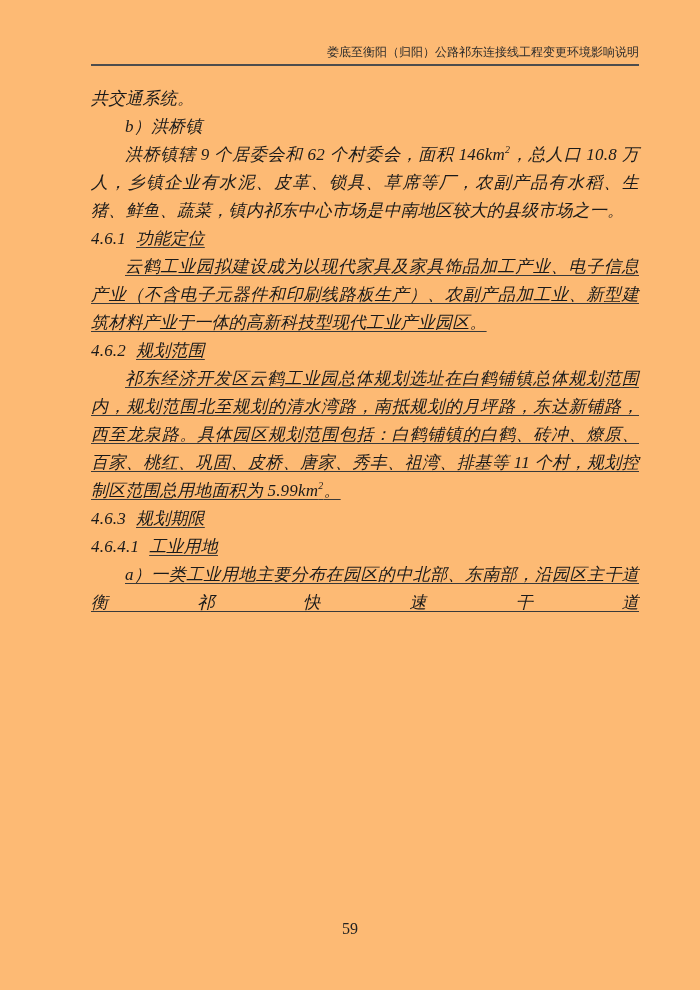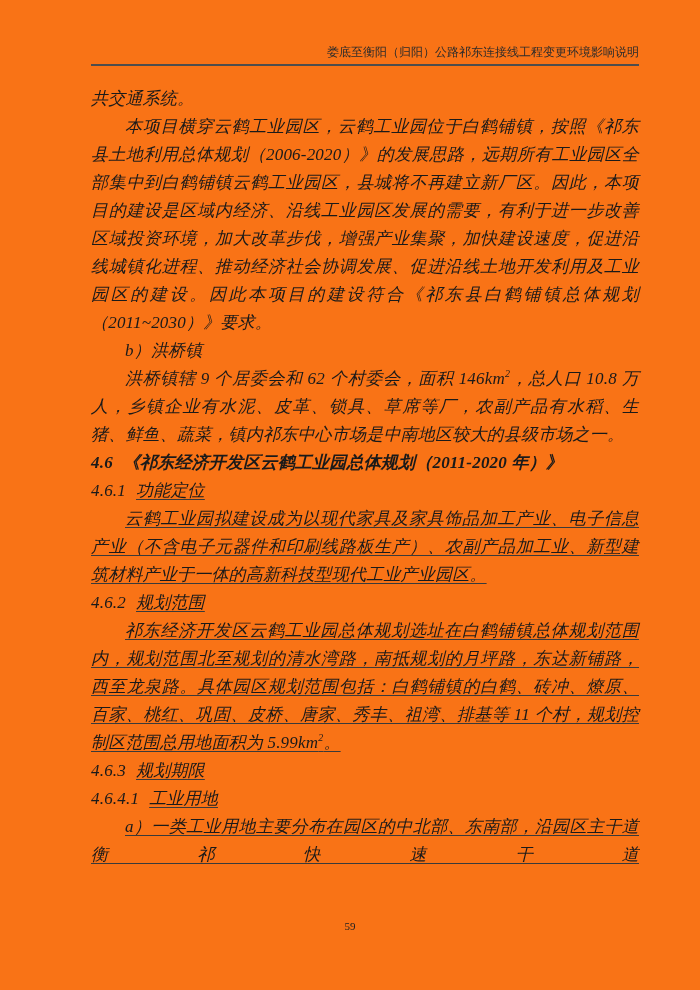--- a/index.html
+++ b/index.html
@@ -4,21 +4,21 @@
 <style>
   html, body {
     margin: 0;
     padding: 0;
     background: #ffffff;
   }
   .page {
     position: relative;
     width: 700px;
     height: 990px;
-    background: #f97316;
+    background: #fdba74;
     font-family: "Liberation Serif", "DejaVu Serif", serif;
     color: #1a1a1a;
     overflow: hidden;
   }
   .content {
     position: absolute;
     left: 91px;
     top: 45px;
     width: 548px;
   }
@@ -56,55 +56,49 @@
     line-height: 0;
     vertical-align: super;
   }
   .fill { text-align-last: justify; }
   .page-number {
     position: absolute;
     left: 0;
     right: 0;
     top: 920px;
     text-align: center;
-    font-size: 11px;
+    font-size: 16px;
     color: #222222;
   }
 </style>
 </head>
 <body>
 
 <div class="page">
   <div class="content">
 
     <div class="doc-header">
       <span>娄底至衡阳（归阳）公路祁东连接线工程变更环境影响说明</span>
     </div>
 
     <div class="doc-body">
 
       <p class="para">
         <span>共交通系统。</span>
       </p>
 
-      <p class="para indent">
-        <span>本项目横穿云鹤工业园区，云鹤工业园位于白鹤铺镇，按照《祁东县土地利用总体规划（2006-2020）》的发展思路，远期所有工业园区全部集中到白鹤铺镇云鹤工业园区，县城将不再建立新厂区。因此，本项目的建设是区域内经济、沿线工业园区发展的需要，有利于进一步改善区域投资环境，加大改革步伐，增强产业集聚，加快建设速度，促进沿线城镇化进程、推动经济社会协调发展、促进沿线土地开发利用及工业园区的建设。因此本项目的建设符合《祁东县白鹤铺镇总体规划（2011~2030）》要求。</span>
-      </p>
 
       <p class="para indent">
         <span>b）洪桥镇</span>
       </p>
 
       <p class="para indent">
         <span>洪桥镇辖 9 个居委会和 62 个村委会，面积 146km</span><sup>2</sup><span>，总人口 10.8 万人，乡镇企业有水泥、皮革、锁具、草席等厂，农副产品有水稻、生猪、鲜鱼、蔬菜，镇内祁东中心市场是中南地区较大的县级市场之一。</span>
       </p>
 
-      <h2 class="head bold">
-        <span>4.6</span><span class="htitle">《祁东经济开发区云鹤工业园总体规划（2011-2020 年）》</span>
-      </h2>
 
       <h3 class="head">
         <span>4.6.1</span><span class="htitle u">功能定位</span>
       </h3>
 
       <p class="para indent">
         <span class="u">云鹤工业园拟建设成为以现代家具及家具饰品加工产业、电子信息产业（不含电子元器件和印刷线路板生产）、农副产品加工业、新型建筑材料产业于一体的高新科技型现代工业产业园区。</span>
       </p>
 
       <h3 class="head">

